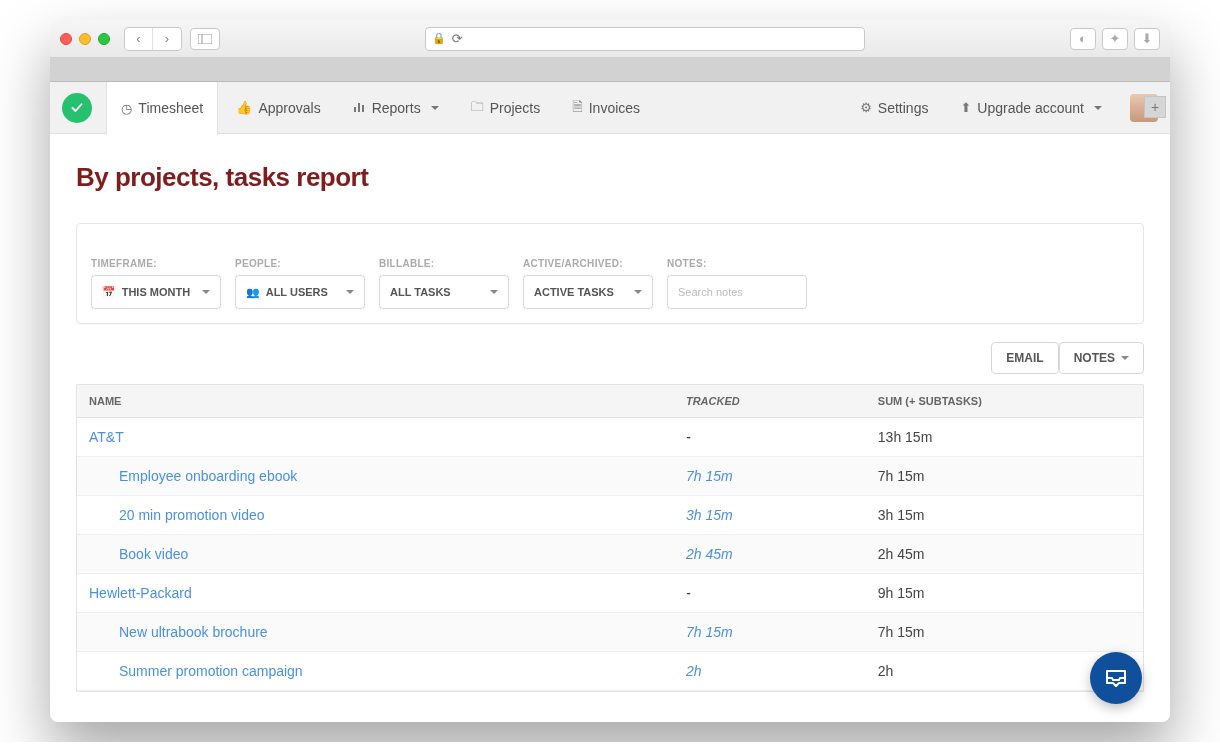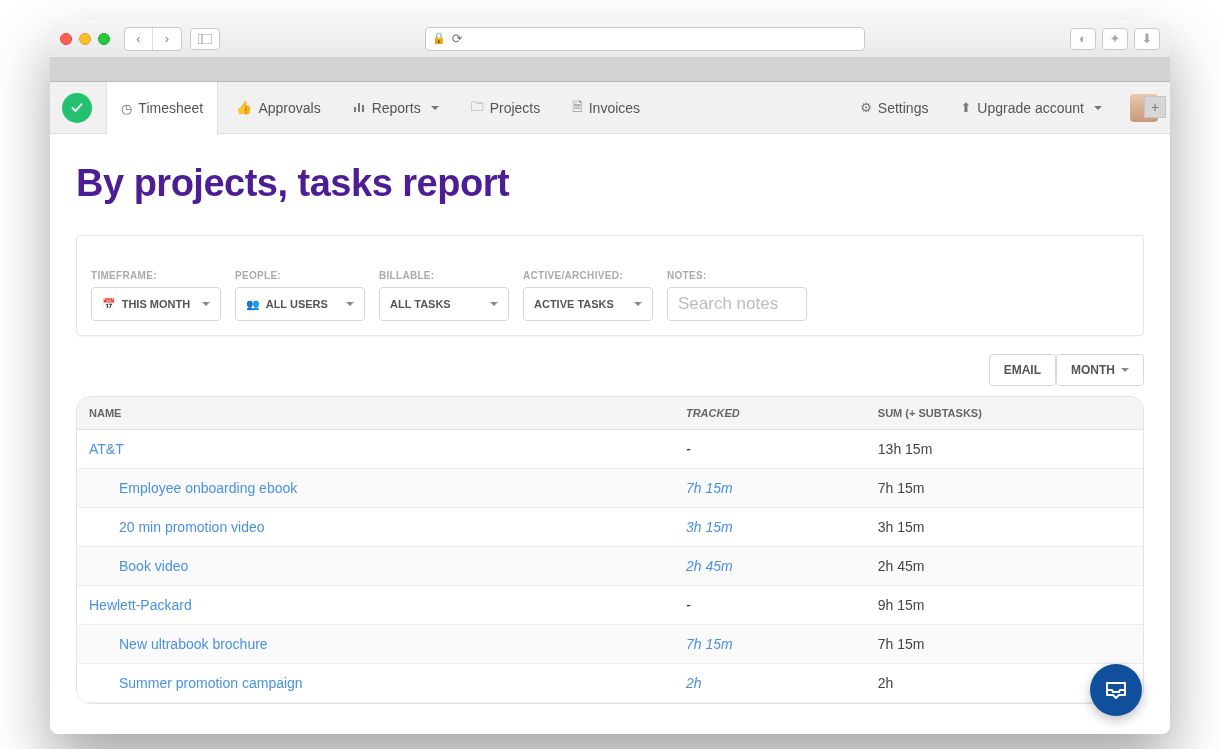--- a/index.html
+++ b/index.html
@@ -89,21 +89,21 @@
   }
   .nav-item.active { background:#fff; border-left:1px solid #e0e0e0; border-right:1px solid #e0e0e0; margin-bottom:-1px; height:53px;}
   .nav-item .ico { color:#777; font-size:13px;}
   .nav-spacer { flex:1;}
   .caret-down::after { content:""; display:inline-block; margin-left:4px; border:4px solid transparent; border-top-color:#777; transform:translateY(2px);}
   .avatar { width:28px;height:28px; border-radius:4px; background:linear-gradient(#e8c9b0,#c89878); margin-left:10px;}
 
   
   .page { padding: 28px 26px 0 26px; }
   .page-title {
-    font-size:38px; font-weight:700; color:#4c1d95; letter-spacing:-0.5px;
+    font-size:26px; font-weight:700; color:#7f1d1d; letter-spacing:-0.5px;
     margin-bottom:30px;
   }
 
   
   .filter-card {
     border:1px solid #e5e5e5; border-radius:4px; padding:10px 14px 14px;
     display:flex; gap:14px; align-items:flex-end;
     box-shadow:0 1px 1px rgba(0,0,0,0.03);
     margin-bottom:18px;
   }
@@ -112,34 +112,34 @@
   .filter-btn {
     height:34px; background:#fff; border:1px solid #d7d7d7; border-radius:4px;
     padding:0 10px; display:flex; align-items:center; gap:8px;
     font-size:11px; font-weight:700; color:#555; cursor:pointer;
     min-width:130px; justify-content:space-between;
   }
   .filter-btn .fb-left { display:flex; align-items:center; gap:6px;}
   .filter-btn .caret { border:4px solid transparent; border-top-color:#888; transform:translateY(2px);}
   .notes-input {
     height:34px; width:140px; border:1px solid #d7d7d7; border-radius:4px;
-    padding:0 10px; font-size:17px; color:#a16207;
+    padding:0 10px; font-size:11px; color:#a16207;
   }
   .notes-input::placeholder { color:#bbb;}
 
   
   .actions-row { display:flex; justify-content:flex-end; margin-bottom:10px;}
   .btn {
     height:32px; background:#fff; border:1px solid #d7d7d7; border-radius:4px;
     padding:0 14px; font-size:12px; font-weight:700; color:#555; cursor:pointer;
     display:flex;align-items:center; gap:6px;
   }
 
   
-  .report-table { width:100%; border:1px solid #e3e3e3; border-radius:14px; border-collapse:separate; border-spacing:0; overflow:hidden;}
+  .report-table { width:100%; border:1px solid #e3e3e3; border-radius:1px; border-collapse:separate; border-spacing:0; overflow:hidden;}
   .report-table thead th {
     background:#f5f5f5; font-size:11px; font-weight:700; color:#666;
     text-align:left; padding:10px 12px; border-bottom:1px solid #e3e3e3;
   }
   .report-table td {
     padding:11px 12px; font-size:14px; border-bottom:1px solid #eee;
   }
   .report-table tbody tr:nth-child(odd) td { background:#fff;}
   .report-table tbody tr:nth-child(even) td { background:#fafafa;}
   .col-name { width:56%;}
@@ -289,21 +289,21 @@
         <span class="filter-label">NOTES:</span>
         <input class="notes-input" placeholder="Search notes" style="">
       </div>
     </div>
 
     <div class="actions-row">
       <button class="btn">
           <span>EMAIL</span>
         </button>
       <button class="btn">
-          <span>MONTH</span>
+          <span>NOTES</span>
           <span class="caret" style="border:4px solid transparent;border-top-color:#888;transform:translateY(2px);"></span>
         </button>
     </div>
 
     <table class="report-table">
       <thead>
         <tr>
           <th class="col-name">NAME</th>
           <th class="col-tracked">TRACKED</th>
           <th class="col-sum">SUM (+ SUBTASKS)</th>

